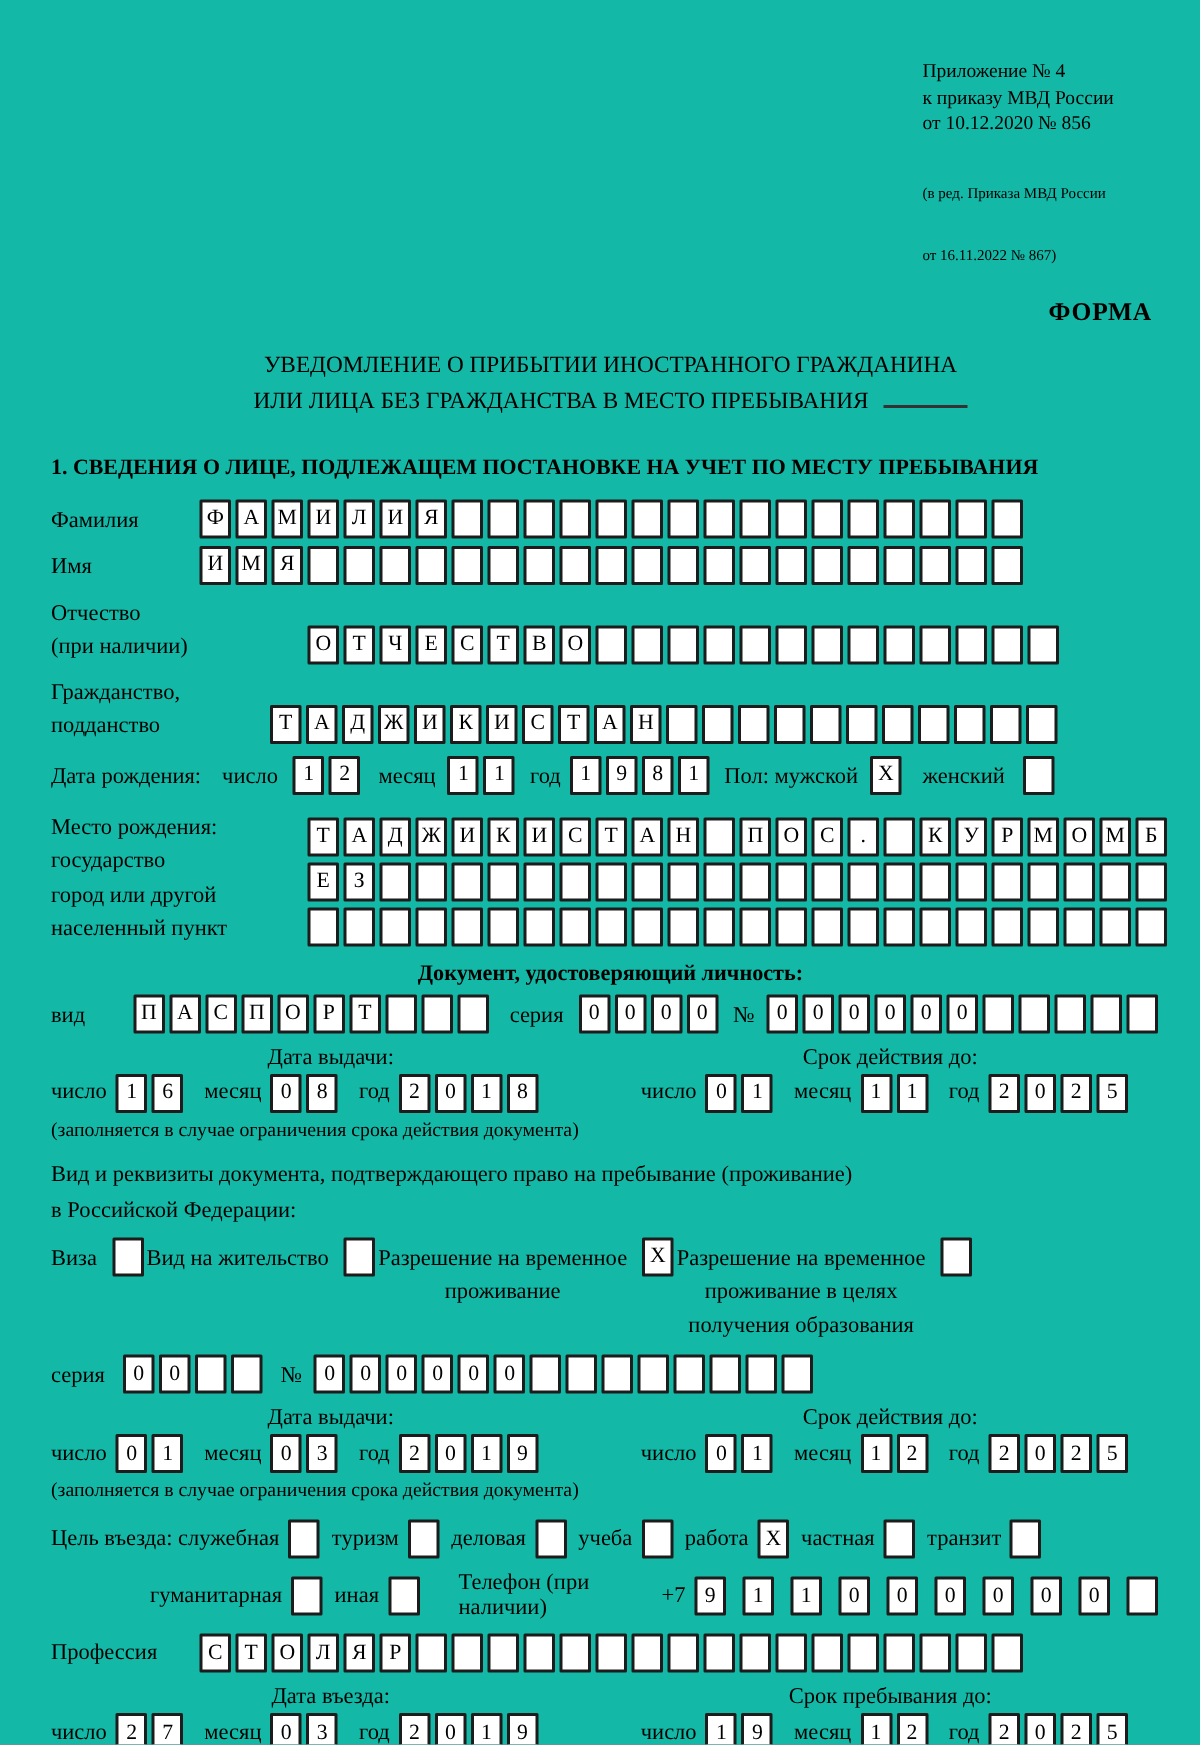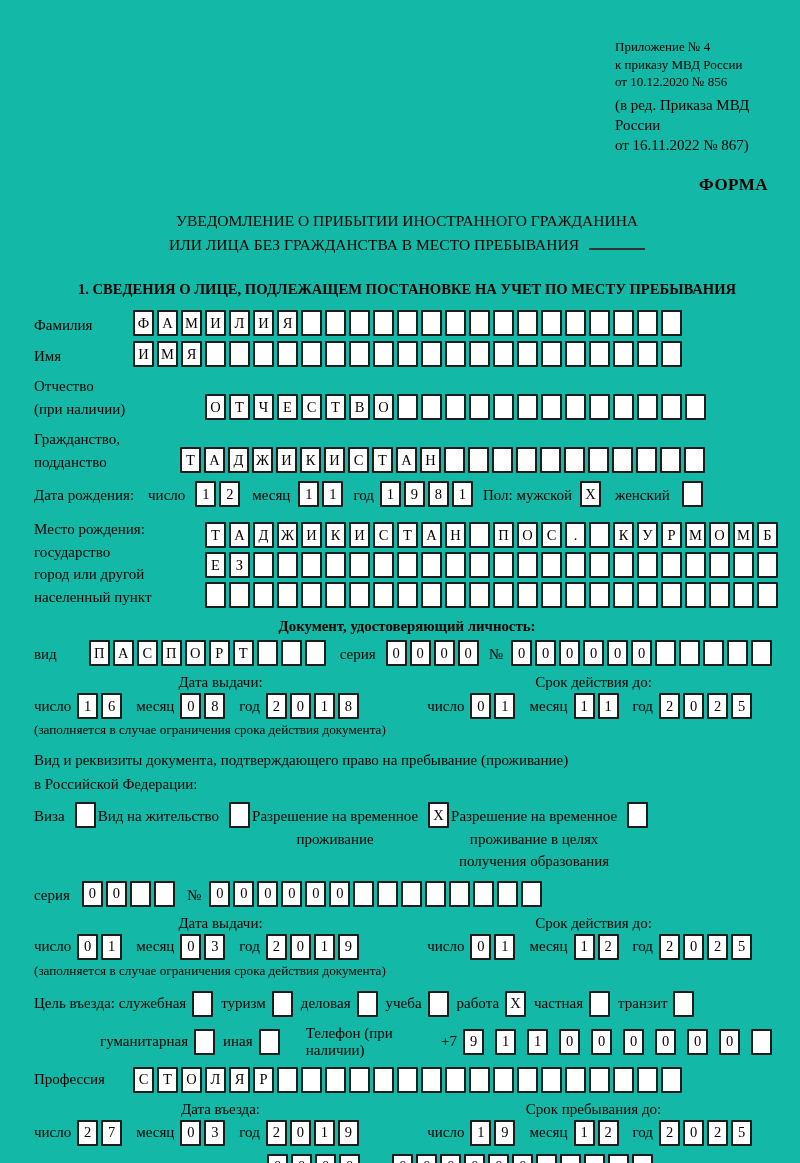--- a/index.html
+++ b/index.html
@@ -4,26 +4,26 @@
 <style>
   * { margin:0; padding:0; box-sizing:border-box; }
   html,body { background:#888; }
   .page {
     width:800px; height:1163px; background:#14b8a6; color:#000;
     font-family:"Liberation Serif","DejaVu Serif",serif;
     font-size:15px; padding:38px 20px 10px 34px; overflow:hidden;
     margin:0 auto; position:relative;
   }
   .hdr { margin-left:581px; font-size:13px; line-height:1.35; }
-  .hdr .hdr-small { font-size:15px; }
+  .hdr .hdr-small { font-size:10px;margin-top:28px; }
   .hdr .gap { height:4px; }
   .forma { text-align:right; font-weight:bold; margin:20px 12px 14px 0; font-size:17px; letter-spacing:.5px; }
   .title { text-align:center; font-weight:normal; font-size:15.5px; margin-top:8px; line-height:1.55; }
   .uline { display:inline-block; width:56px; border-bottom:2px solid #333; height:14px; margin-left:10px; }
-  .sec-heading { text-align:center; font-weight:bold; font-size:14.6px; margin-top:24px; }
+  .sec-heading { text-align:left; font-weight:bold; font-size:14.6px; margin-top:24px; }
 
   .frow { display:flex; align-items:flex-end; margin-top:5px; }
   .vcenter { align-items:center; }
   .flabel { flex:none; line-height:1.5; padding-top:3px; }
   .w99 { width:99px; }
   .w146 { width:146px; }
   .w171 { width:171px; }
   .cells { display:flex; gap:3px; flex:none; }
   .cellcol { display:flex; flex-direction:column; gap:4px; }
   .cell {

